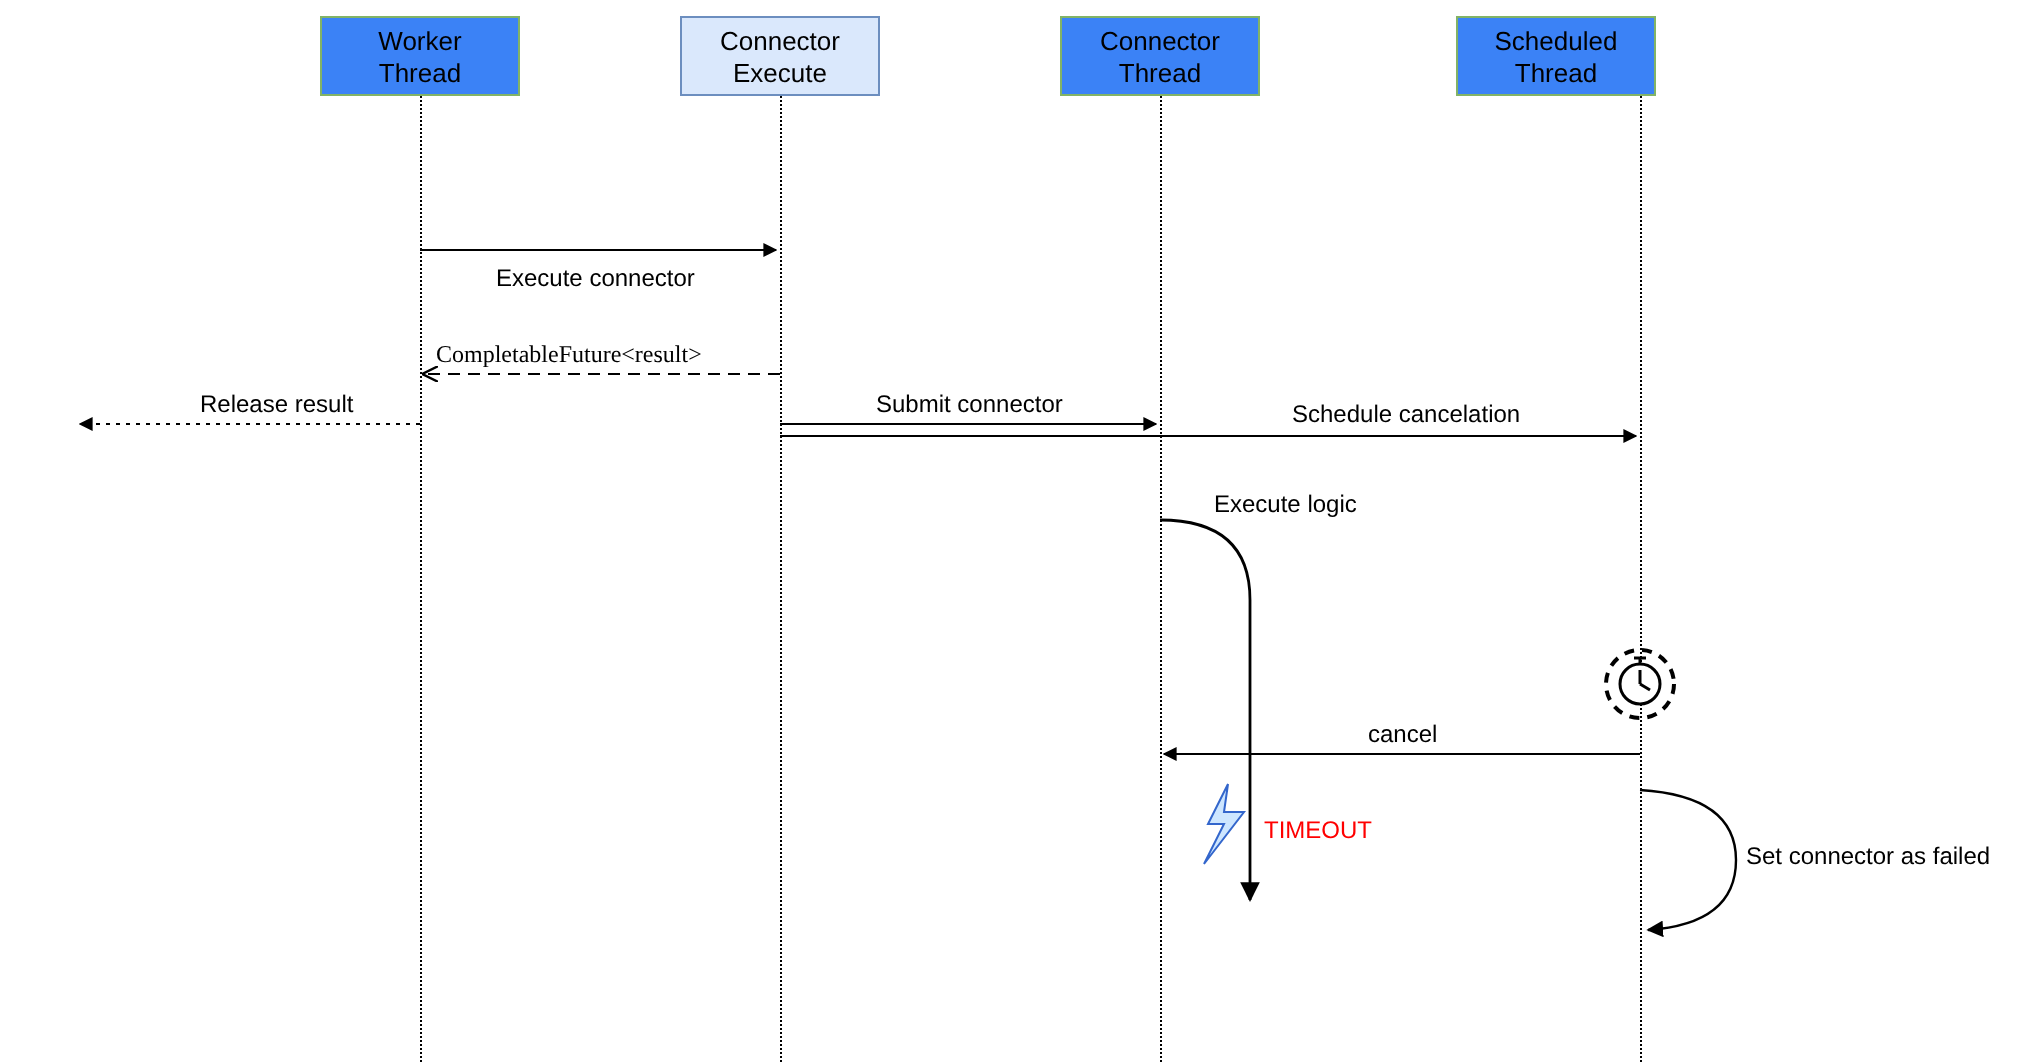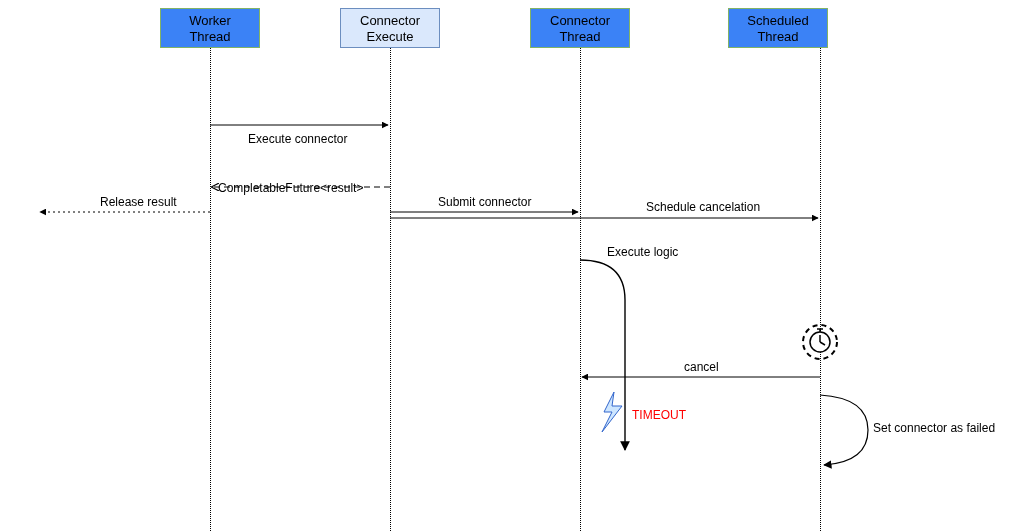--- a/index.html
+++ b/index.html
@@ -67,21 +67,21 @@
   <span>Scheduled</span><br>
   <span>Thread</span>
 </div>
 
 <div class="lifeline" style="left:210px;"></div>
 <div class="lifeline" style="left:390px;"></div>
 <div class="lifeline" style="left:580px;"></div>
 <div class="lifeline" style="left:820px;"></div>
 
 <div class="msg-label" style="left:248px; top:108px;margin-top:24px;">Execute connector</div>
-<div class="msg-label" style="left:218px; top:181px;">CompletableFuture&lt;result&gt;</div>
+<div class="msg-label" style="left:218px; top:170px;font-family:Liberation Serif, serif;">CompletableFuture&lt;result&gt;</div>
 <div class="msg-label" style="left:100px; top:195px;">Release result</div>
 <div class="msg-label" style="left:438px; top:195px;">Submit connector</div>
 <div class="msg-label" style="left:646px; top:200px;">Schedule cancelation</div>
 <div class="msg-label" style="left:607px; top:245px;">Execute logic</div>
 <div class="msg-label" style="left:684px; top:360px;">cancel</div>
 <div class="msg-label red" style="left:632px; top:408px;">TIMEOUT</div>
 <div class="msg-label" style="left:873px; top:408px;margin-top:13px;">Set connector as failed</div>
 
 <svg class="overlay" viewBox="0 0 1018 531">
   <defs>

